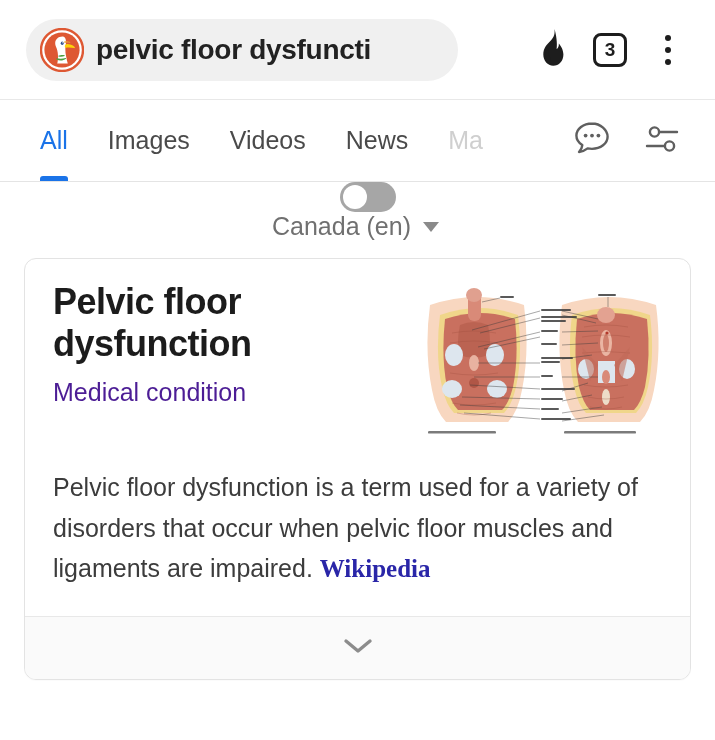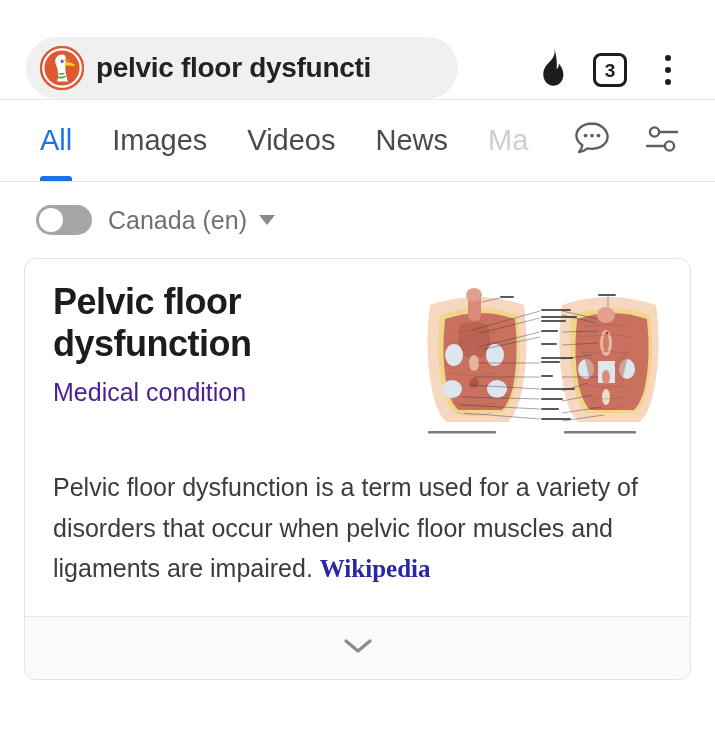--- a/index.html
+++ b/index.html
@@ -12,21 +12,21 @@
     background: #ffffff;
     font-family: "Liberation Sans", sans-serif;
     overflow: hidden;
     -webkit-font-smoothing: antialiased;
   }
 
   
   .browser-bar {
     height: 100px;
     display: flex;
-    align-items: flex-end;
+    align-items: center;
     padding: 0 18px 0 26px;
     box-sizing: border-box;
     background: #ffffff;
     border-bottom: 1px solid #e8e8e8;
   }
   .omnibox {
     flex: 0 0 auto;
     width: 432px;
     height: 62px;
     background: #f0f0f0;
@@ -100,21 +100,21 @@
     align-items: center;
     padding-left: 40px;
     padding-right: 0;
     box-sizing: border-box;
     border-bottom: 1px solid #e4e4e4;
     background: #ffffff;
     position: relative;
     overflow: hidden;
   }
   .tab {
-    font-size: 29px;
+    font-size: 25px;
     color: #4a4a4a;
     margin-right: 40px;
     position: relative;
     height: 100%;
     display: flex;
     align-items: center;
     white-space: nowrap;
     flex: 0 0 auto;
   }
   .tab.active {
@@ -148,20 +148,21 @@
 
   
   .filters-row {
     height: 76px;
     display: flex;
     align-items: center;
     padding-left: 36px;
     box-sizing: border-box;
     background: #ffffff;
     overflow: hidden;
+    flex-direction: column;
   }
   .toggle {
     width: 56px;
     height: 30px;
     border-radius: 16px;
     background: #a6a6a6;
     position: relative;
     flex: 0 0 auto;
     margin-right: 16px;
   }

